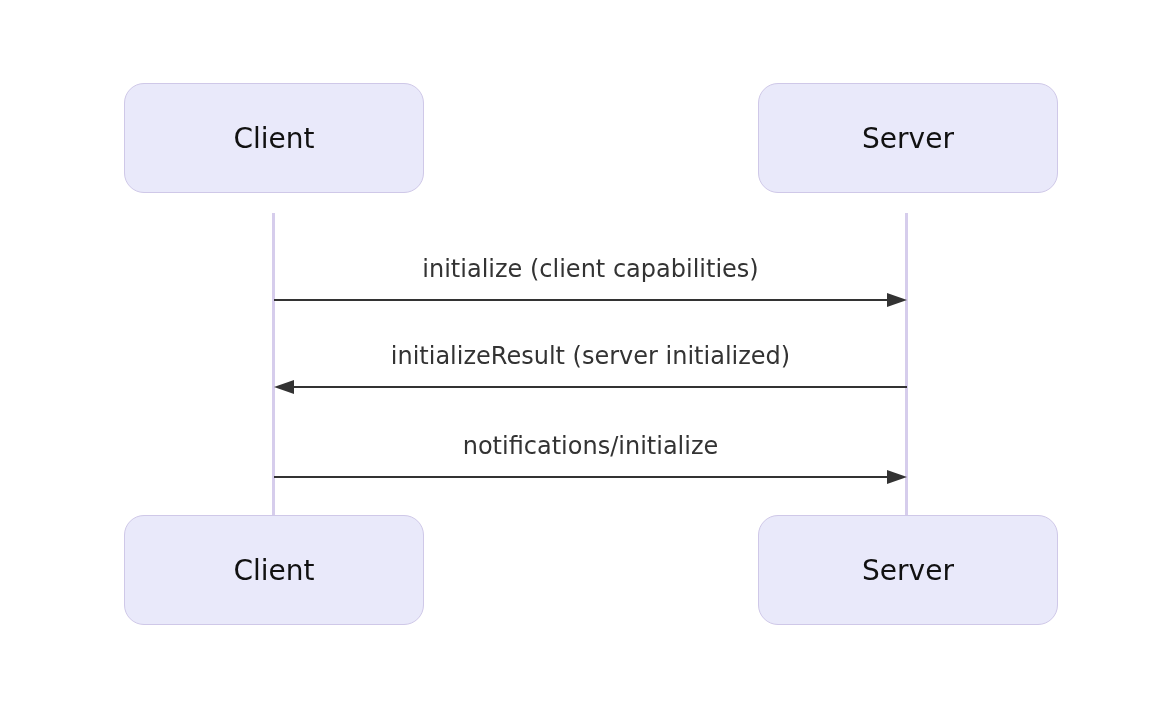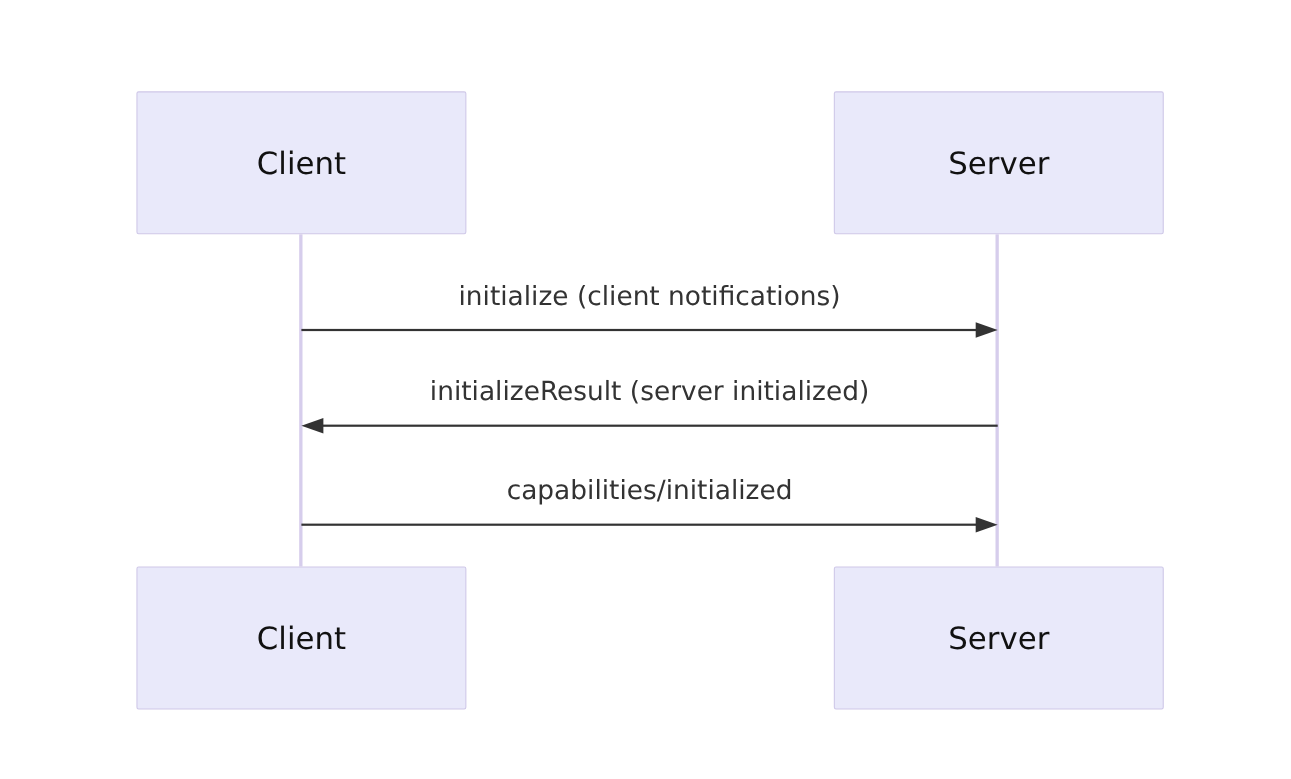--- a/index.html
+++ b/index.html
@@ -11,24 +11,24 @@
   .diagram {
     position: relative;
     width: 1174px;
     height: 708px;
     background: #ffffff;
     overflow: hidden;
   }
   .actor-box {
     position: absolute;
     width: 300px;
-    height: 130px;
+    height: 110px;
     background: #e9e9fa;
     border: 1.5px solid #cfc8e8;
-    border-radius: 2px;
+    border-radius: 20px;
     box-sizing: border-box;
     display: flex;
     align-items: center;
     justify-content: center;
     font-size: 28px;
     color: #111111;
   }
   .actor-client-top  { left: 124px; top: 83px; }
   .actor-server-top  { left: 758px; top: 83px; }
   .actor-client-bot  { left: 124px; top: 515px; }
@@ -99,37 +99,37 @@
     <span>Client</span>
   </div>
   <div class="actor-box actor-server-top">
     <span>Server</span>
   </div>
 
   <div class="lifeline lifeline-client"></div>
   <div class="lifeline lifeline-server"></div>
 
   <div class="message message-1">
-    <div class="message-label">initialize (client notifications)</div>
+    <div class="message-label">initialize (client capabilities)</div>
     <div class="line-row">
       <div class="msg-line line-to-right"></div>
       <div class="arrowhead arrowhead-right"></div>
     </div>
   </div>
 
   <div class="message message-2">
     <div class="message-label">initializeResult (server initialized)</div>
     <div class="line-row">
       <div class="msg-line line-to-left"></div>
       <div class="arrowhead arrowhead-left"></div>
     </div>
   </div>
 
   <div class="message message-3">
-    <div class="message-label">capabilities/initialized</div>
+    <div class="message-label">notifications/initialize</div>
     <div class="line-row">
       <div class="msg-line line-to-right"></div>
       <div class="arrowhead arrowhead-right"></div>
     </div>
   </div>
 
   <div class="actor-box actor-client-bot">
     <span>Client</span>
   </div>
   <div class="actor-box actor-server-bot">

